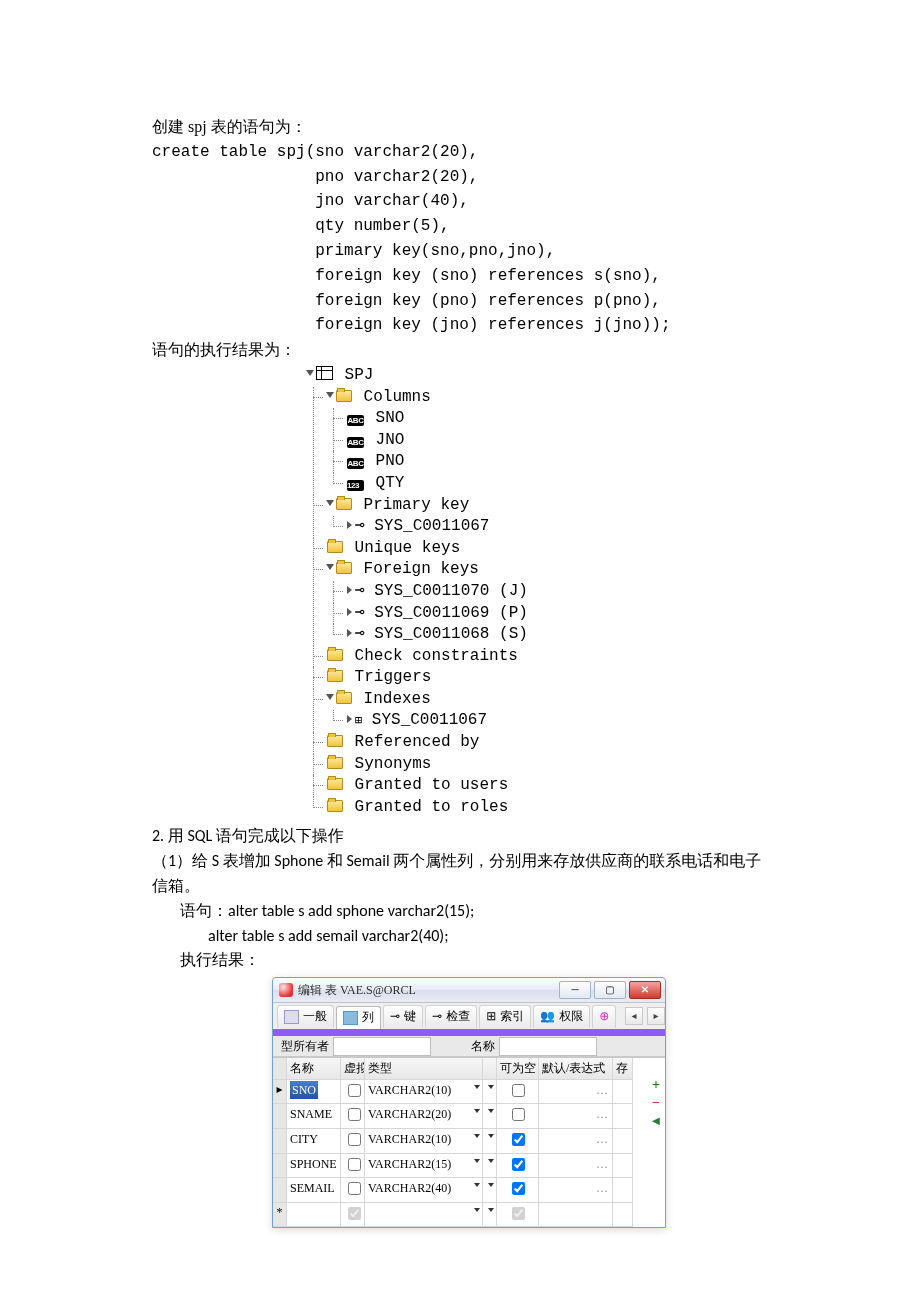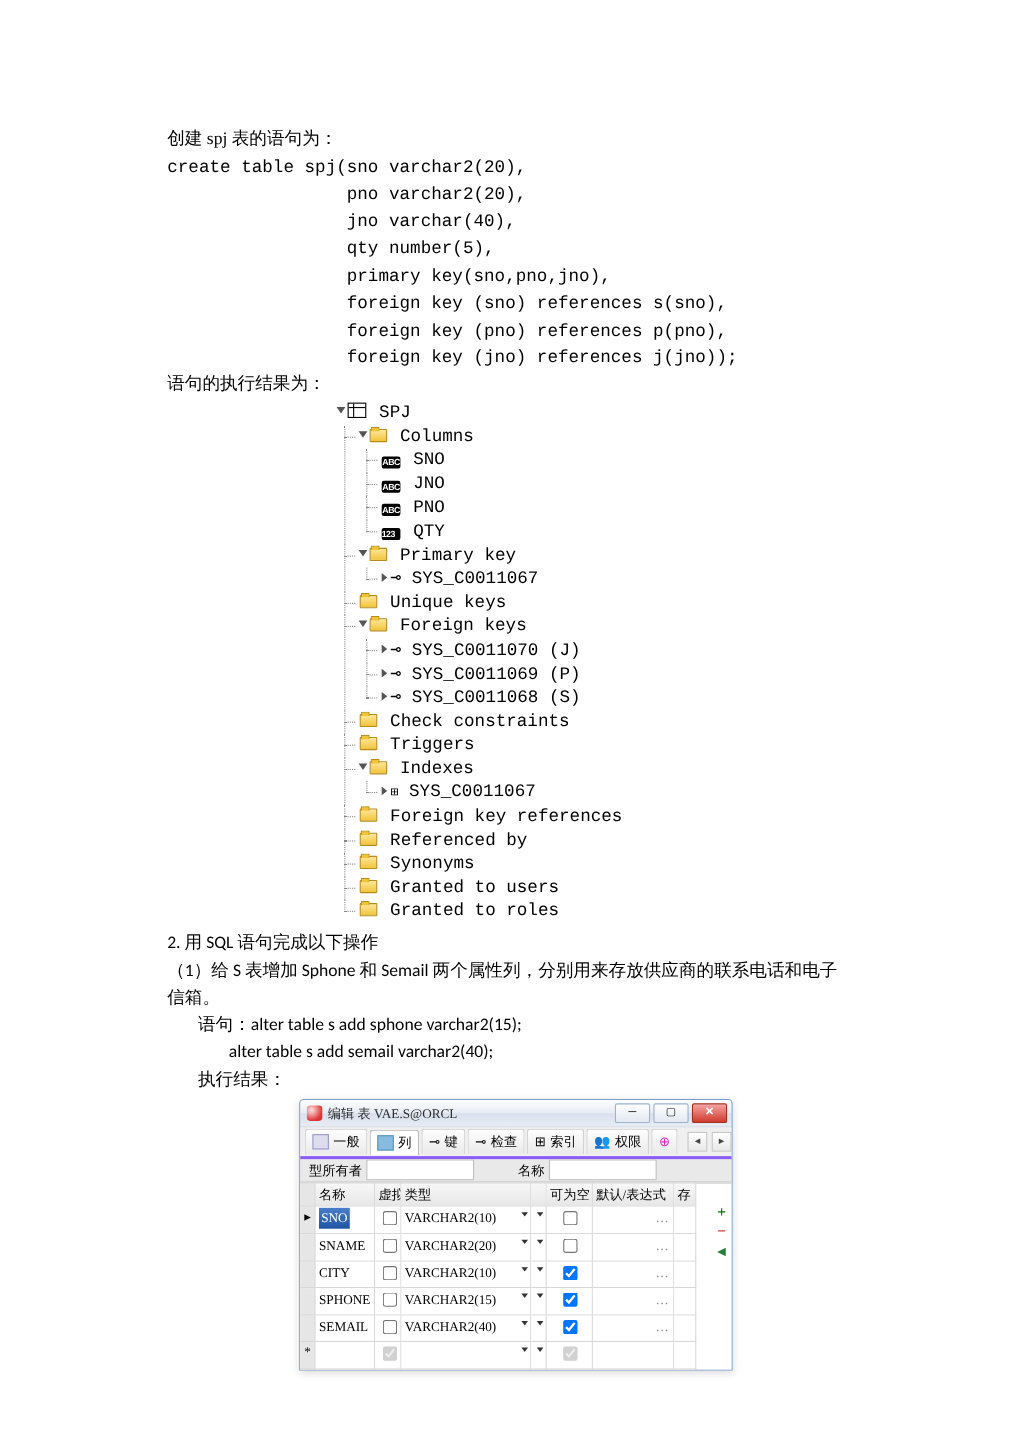--- a/index.html
+++ b/index.html
@@ -170,21 +170,21 @@
   font-size:10px;
 }
 .winbtn.close {
   background: linear-gradient(#f5a3a3,#cf3b2e);
   color:#fff; font-weight:bold;
   border-color:#a3301f;
 }
 .tabsrow {
   height: 26px;
   background: #efeff0;
-  border-bottom: 3px solid #8b5cf6;
+  border-bottom: 7px solid #8b5cf6;
   display:flex; align-items:center;
   padding-left:4px;
   gap: 2px;
 }
 .tab {
   height: 22px;
   padding: 0 6px;
   border: 1px solid #d2d2d2;
   border-bottom: none;
   background: linear-gradient(#fefefe,#eaeaea);
@@ -313,21 +313,20 @@
                 <li><span class="triR"></span><span>⊸</span>&nbsp;<span>SYS_C0011068  (S)</span></li>
               </ul>
             </li>
             <li><span class="ico ico-folder"></span>&nbsp;<span>Check constraints</span></li>
             <li><span class="ico ico-folder"></span>&nbsp;<span>Triggers</span></li>
             <li><span class="tri"></span><span class="ico ico-folder"></span>&nbsp;<span>Indexes</span>
               <ul>
                   <li><span class="triR"></span><span class="ico-idx">⊞</span>&nbsp;<span>SYS_C0011067</span></li>
                 </ul>
             </li>
-            <li><span class="ico ico-folder"></span>&nbsp;<span>Foreign key references</span></li>
             <li><span class="ico ico-folder"></span>&nbsp;<span>Referenced by</span></li>
             <li><span class="ico ico-folder"></span>&nbsp;<span>Synonyms</span></li>
             <li><span class="ico ico-folder"></span>&nbsp;<span>Granted to users</span></li>
             <li><span class="ico ico-folder"></span>&nbsp;<span>Granted to roles</span></li>
           </ul>
         </li>
       </ul>
     </div>
   </div>
 

